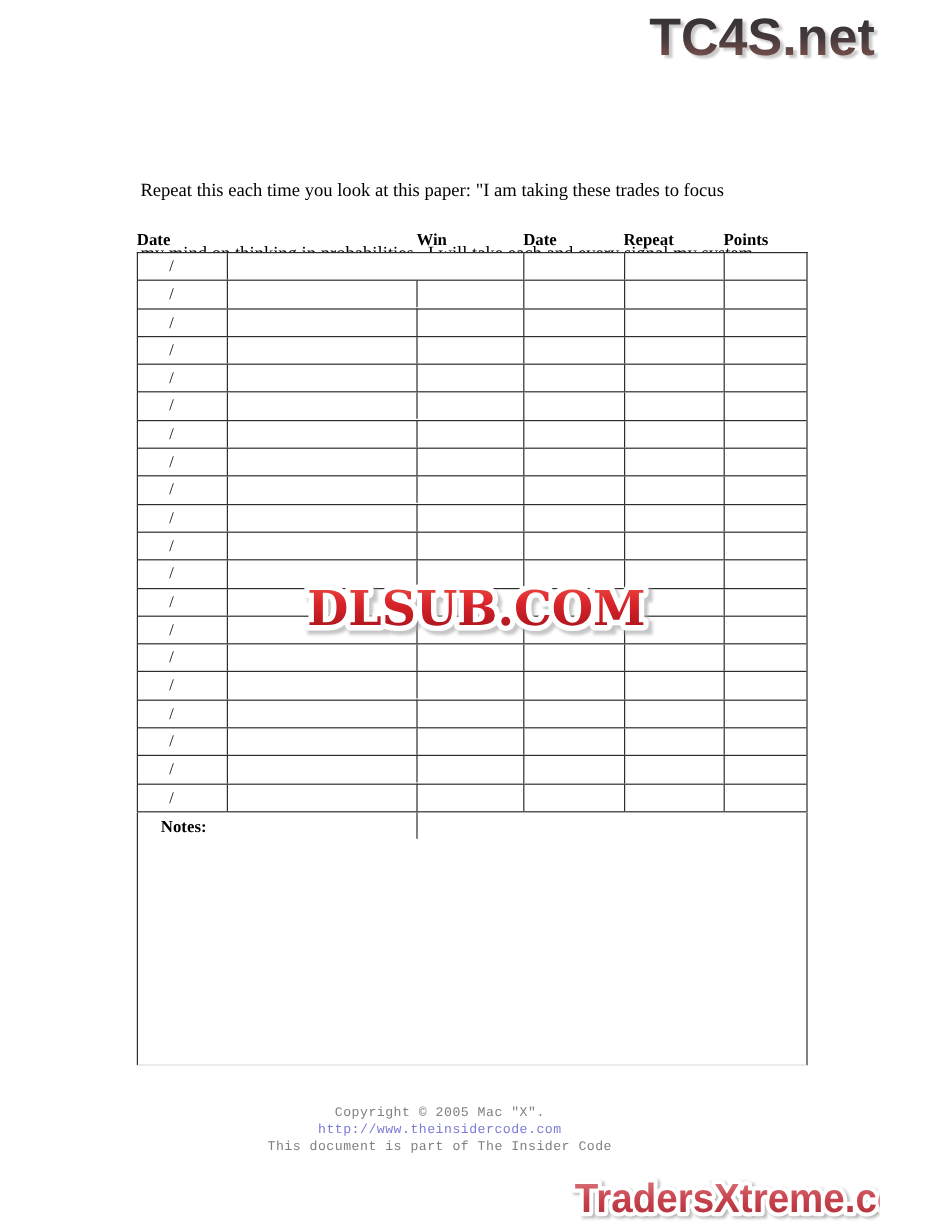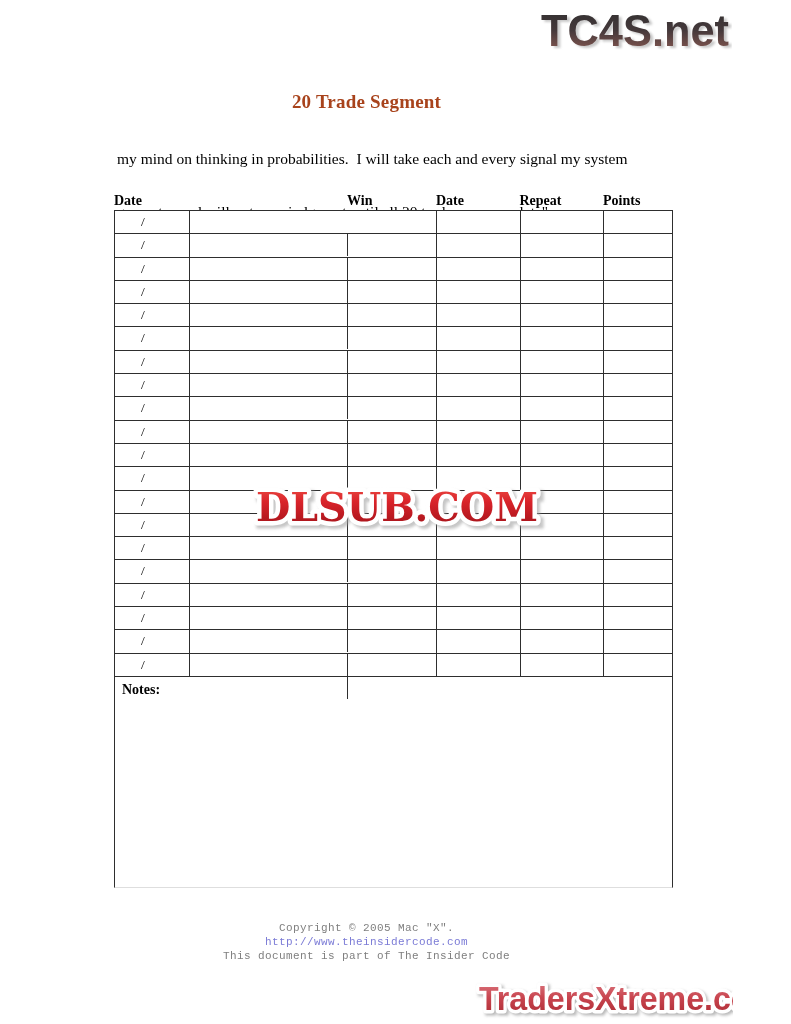--- a/index.html
+++ b/index.html
@@ -48,21 +48,21 @@
   }
   .hcell.c0{width:75px;}.hcell.c1{width:158px;}.hcell.c2{width:89px;}
   .hcell.c3{width:83.5px;}.hcell.c4{width:83.5px;}.hcell.c5{width:70px;}
 
   
   .notes-box{
     position:absolute;top:677px;left:114px;width:559px;height:211px;
     box-sizing:border-box;
     border-left:1px solid #2e2e2e;border-right:1px solid #2e2e2e;
     border-bottom:1px solid #dedede;
-    padding:3px 7px;
+    padding:3px 19px;
   }
   .notes-label{font-size:14px;font-weight:bold;color:#000;}
 
   
   .footer{
     position:absolute;top:921px;left:0;width:100%;
     text-align:center;
     font-family:"Liberation Mono","DejaVu Sans Mono",monospace;
     font-size:11px;line-height:14px;color:#7f7f7f;letter-spacing:0.4px;
   }
@@ -85,22 +85,22 @@
         <stop offset="100%" stop-color="#8f5c54"></stop>
       </linearGradient>
       <filter id="soft1" x="-20%" y="-20%" width="140%" height="140%">
         <feGaussianBlur stdDeviation="1"></feGaussianBlur>
       </filter>
     </defs>
     <text x="200" y="46" text-anchor="end" font-family="Liberation Sans, sans-serif" font-weight="bold" font-size="44" textLength="188" lengthAdjust="spacingAndGlyphs" fill="#c9c9c9" filter="url(#soft1)">TC4S.net</text>
     <text x="197" y="44" text-anchor="end" font-family="Liberation Sans, sans-serif" font-weight="bold" font-size="44" textLength="188" lengthAdjust="spacingAndGlyphs" fill="url(#tcgrad)">TC4S.net</text>
   </svg>
 
-  <div class="title">20 Trade Segment</div>
   <div class="intro">
+    <div>Repeat this each time you look at this paper: "I am taking these trades to focus</div>
     <div>my mind on thinking in probabilities.  I will take each and every signal my system</div>
     <div>generates and will not pass judgment until all 20 trades are complete"</div>
   </div>
 
   <div class="col-headers">
       <div class="hcell c0">Date</div>
       <div class="hcell c1">Market</div>
       <div class="hcell c2">Win</div>
       <div class="hcell c3">Date</div>
       <div class="hcell c4">Repeat</div>

